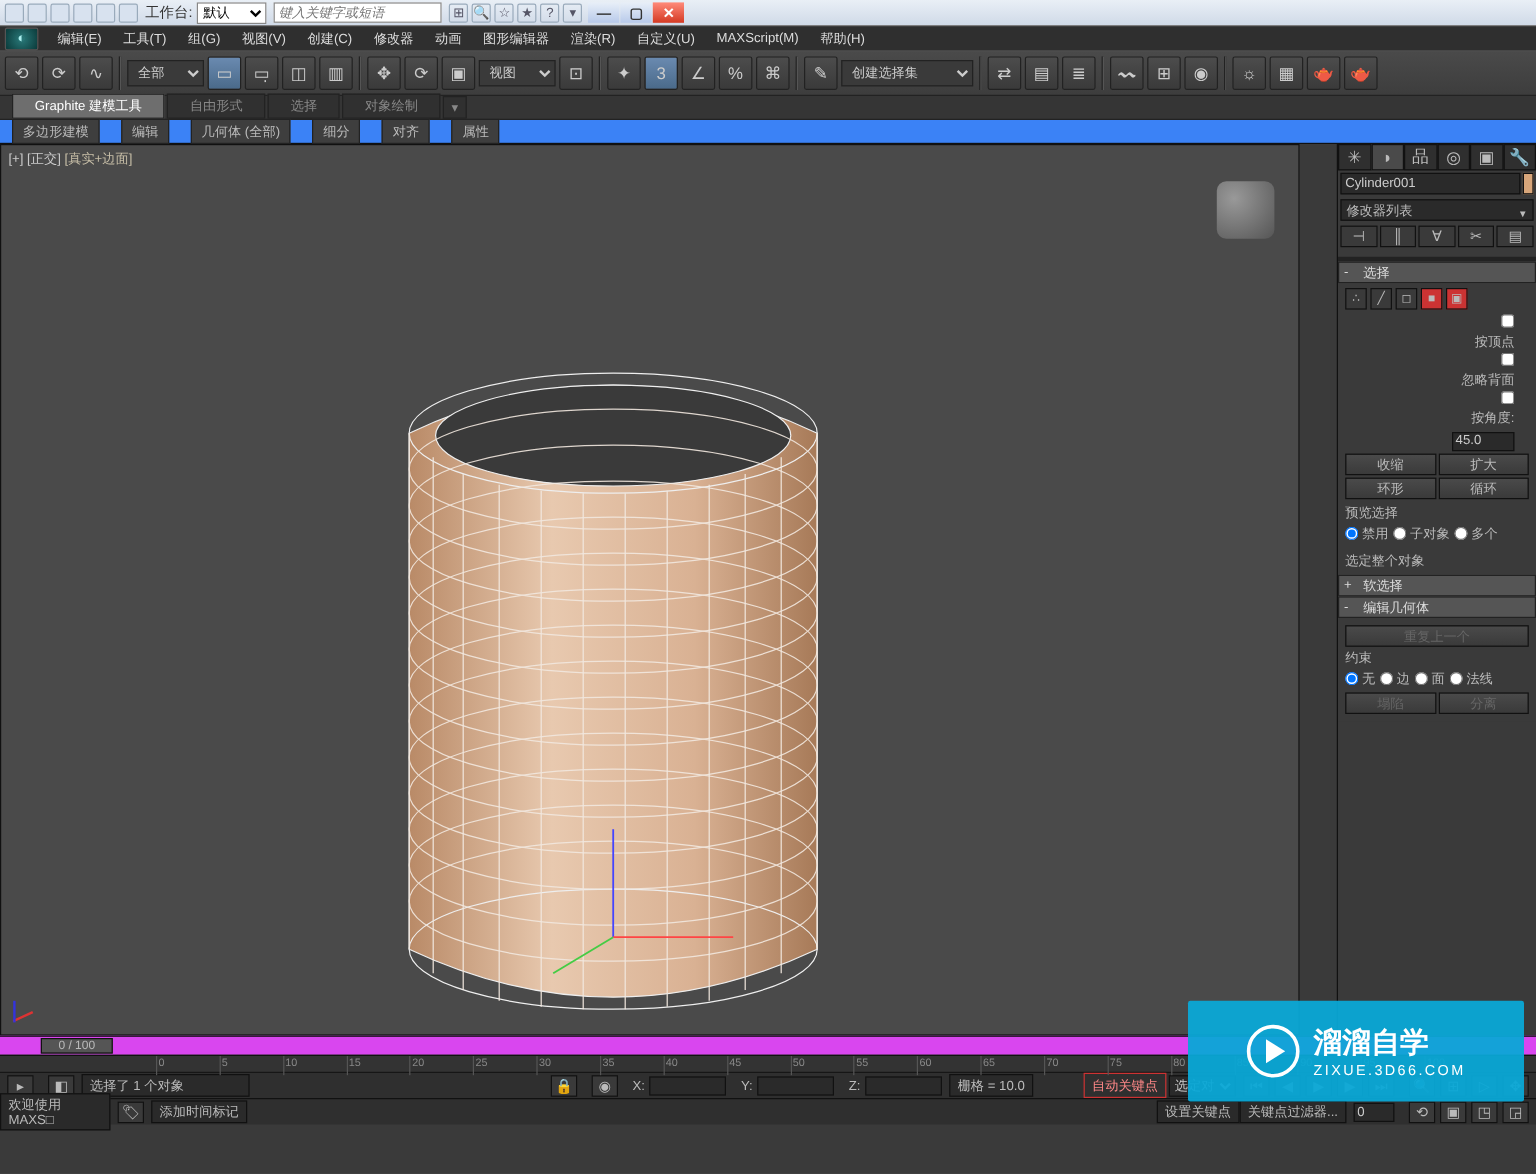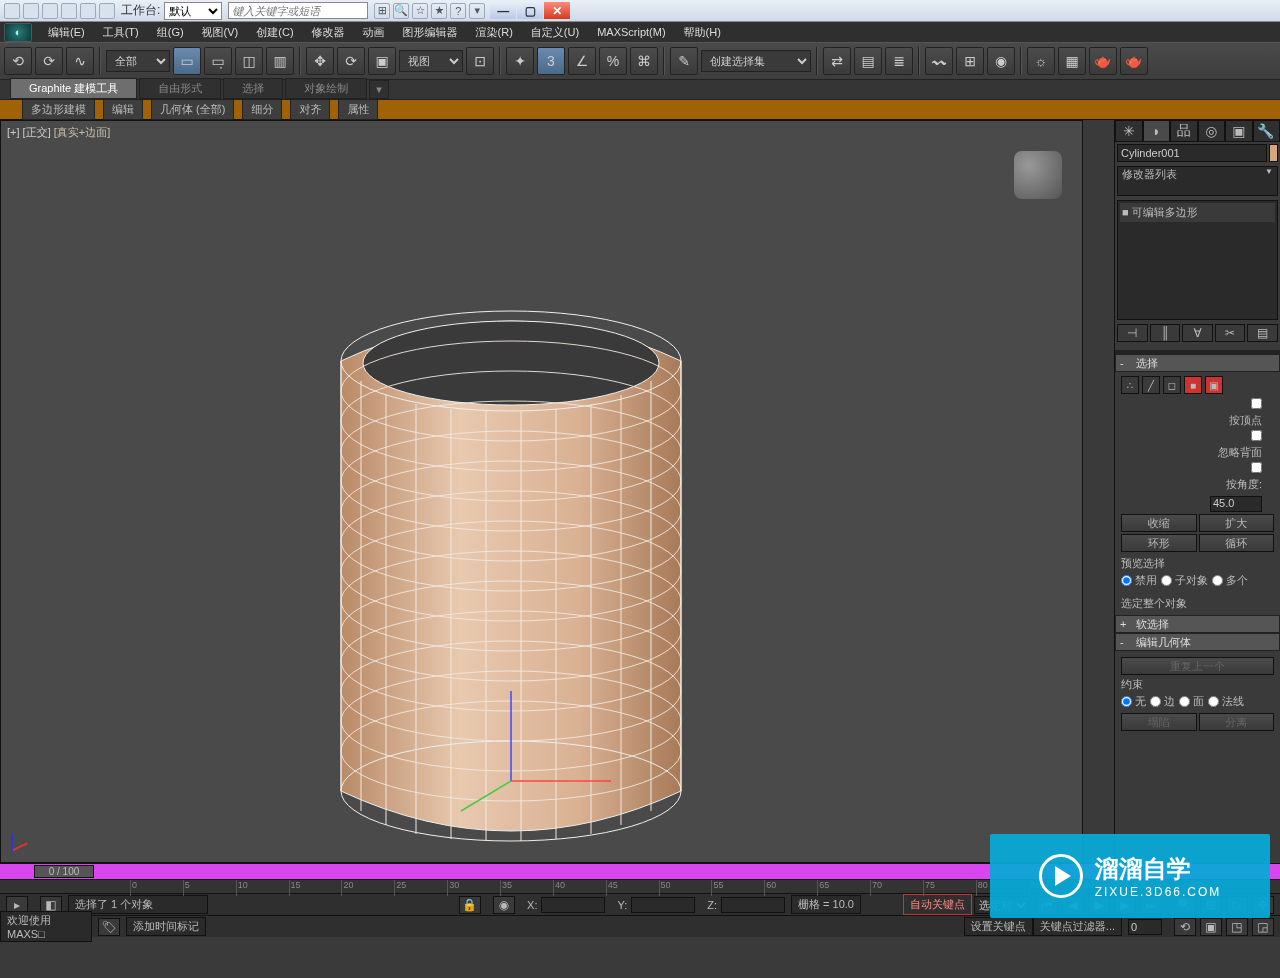--- a/index.html
+++ b/index.html
@@ -30,21 +30,21 @@
 .maintb { height:38px; background:linear-gradient(#4a4a4a,#3d3d3d); border-top:1px solid #555; border-bottom:1px solid #222; display:flex; align-items:center; padding:0 4px; gap:3px; }
 .tbtn { width:28px; height:28px; background:linear-gradient(#4c4c4c,#3a3a3a); border:1px solid #222; border-radius:2px; display:flex; align-items:center; justify-content:center; color:#ccc; font-size:14px; }
 .tbtn.active { background:linear-gradient(#6a8ab0,#4a6a8a); }
 .tselect { height:22px; background:#3a3a3a; border:1px solid #222; color:#ccc; font-size:11px; padding:0 4px; }
 .sep { width:2px; height:28px; background:#222; margin:0 2px; border-right:1px solid #555; }
 
 
 .ribbon { height:20px; background:#353535; display:flex; align-items:flex-end; padding-left:10px; gap:2px; border-bottom:1px solid #222; }
 .ribbon .tab { padding:2px 18px; background:#303030; border:1px solid #222; color:#888; }
 .ribbon .tab.active { background:#6e6e6e; color:#fff; }
-.ribbon2 { height:20px; background:#a16207; display:flex; align-items:center; padding-left:22px; gap:8px; border-bottom:1px solid #111; }
+.ribbon2 { height:20px; background:#3b82f6; display:flex; align-items:center; padding-left:10px; gap:18px; border-bottom:1px solid #111; }
 .ribbon2 .item { padding:2px 8px; background:#3e3e3e; border:1px solid #222; }
 
 
 .vparea { position:relative; height:743px; display:flex;gap:31px; }
 .viewport { flex:1; background:#4a4a4a; position:relative; border:1px solid #111; }
 .viewport .vplabel { position:absolute; top:4px; left:6px; font-size:11px; color:#ccc; }
 .viewport .vplabel span.b { color:#c8bfa8; }
 .viewport .navrot { position:absolute; top:30px; right:20px; width:48px; height:48px; border-radius:8px; background:radial-gradient(circle at 30% 30%,#999,#555); }
 .viewport .axis { position:absolute; bottom:10px; left:10px; width:30px; height:30px; }
 .viewport .axis::before { content:''; position:absolute; bottom:0; left:0; width:18px; height:2px; background:#d33; transform-origin:left; transform:rotate(-25deg); }
@@ -52,21 +52,21 @@
 .viewport .cylimg { position:absolute; left:300px; top:170px; width:420px; height:590px; }
 
 
 .cmdpanel { width:166px; background:#3a3a3a; border-left:1px solid #111; display:flex; flex-direction:column; font-size:11px; }
 .cmdpanel .tabs { height:22px; display:flex; background:#2f2f2f; }
 .cmdpanel .tabs .t { flex:1; display:flex; align-items:center; justify-content:center; border:1px solid #111; font-size:14px; }
 .cmdpanel .tabs .t.active { background:#4a4a4a; }
 .cmdpanel .namef { padding:2px; display:flex; gap:2px; }
 .cmdpanel .namef input { flex:1; height:18px; background:#2a2a2a; border:1px solid #111; color:#ccc; padding:0 3px; font-size:11px; }
 .cmdpanel .namef .clr { width:18px; height:18px; background:#d8a67a; border:1px solid #111; }
-.cmdpanel .modsel { margin:2px; height:30px; background:#2a2a2a; border:1px solid #111; display:flex; align-items:flex-start; padding:0 4px; justify-content:space-between; }
+.cmdpanel .modsel { margin:2px; height:18px; background:#2a2a2a; border:1px solid #111; display:flex; align-items:flex-end; padding:0 4px; justify-content:space-between; }
 .cmdpanel .modsel::after { content:'▼'; font-size:8px; }
 .cmdpanel .modbtns { display:flex; flex-wrap:wrap; }
 .cmdpanel .modbtns .b { width:50%; height:20px; background:linear-gradient(#4a4a4a,#3a3a3a); border:1px solid #111; display:flex; align-items:center; justify-content:center; font-size:10px; }
 .cmdpanel .modbtns .b.full { width:100%; }
 .cmdpanel .stack { margin:2px; height:120px; background:#2a2a2a; border:1px solid #111; padding:2px; }
 .cmdpanel .stack .it { padding:2px; background:#3a3a3a; }
 .cmdpanel .stacktb { height:22px; display:flex; padding:2px; gap:2px; }
 .cmdpanel .stacktb span { flex:1; background:#3a3a3a; border:1px solid #111; display:flex; align-items:center; justify-content:center; font-size:12px; }
 .cmdpanel .rollhdr { height:18px; background:#555; border:1px solid #222; display:flex; align-items:center; padding:0 4px; color:#ddd; font-size:11px; }
 .cmdpanel .rollhdr .pm { width:10px; margin-right:6px; }
@@ -275,23 +275,20 @@
       <div class="t">▣</div>
       <div class="t">🔧</div>
     </div>
     <div class="namef">
       <input value="Cylinder001" style="">
       <div class="clr"></div>
     </div>
     <div class="modsel">
         <span>修改器列表</span>
       </div>
-    <div class="stack">
-      <div class="it">■ 可编辑多边形</div>
-    </div>
     <div class="stacktb">
       <span>⊣</span>
       <span>║</span>
       <span>∀</span>
       <span>✂</span>
       <span>▤</span>
     </div>
 
     <div style="height:6px"></div>
     <div style="height:4px;background:#222"></div>

